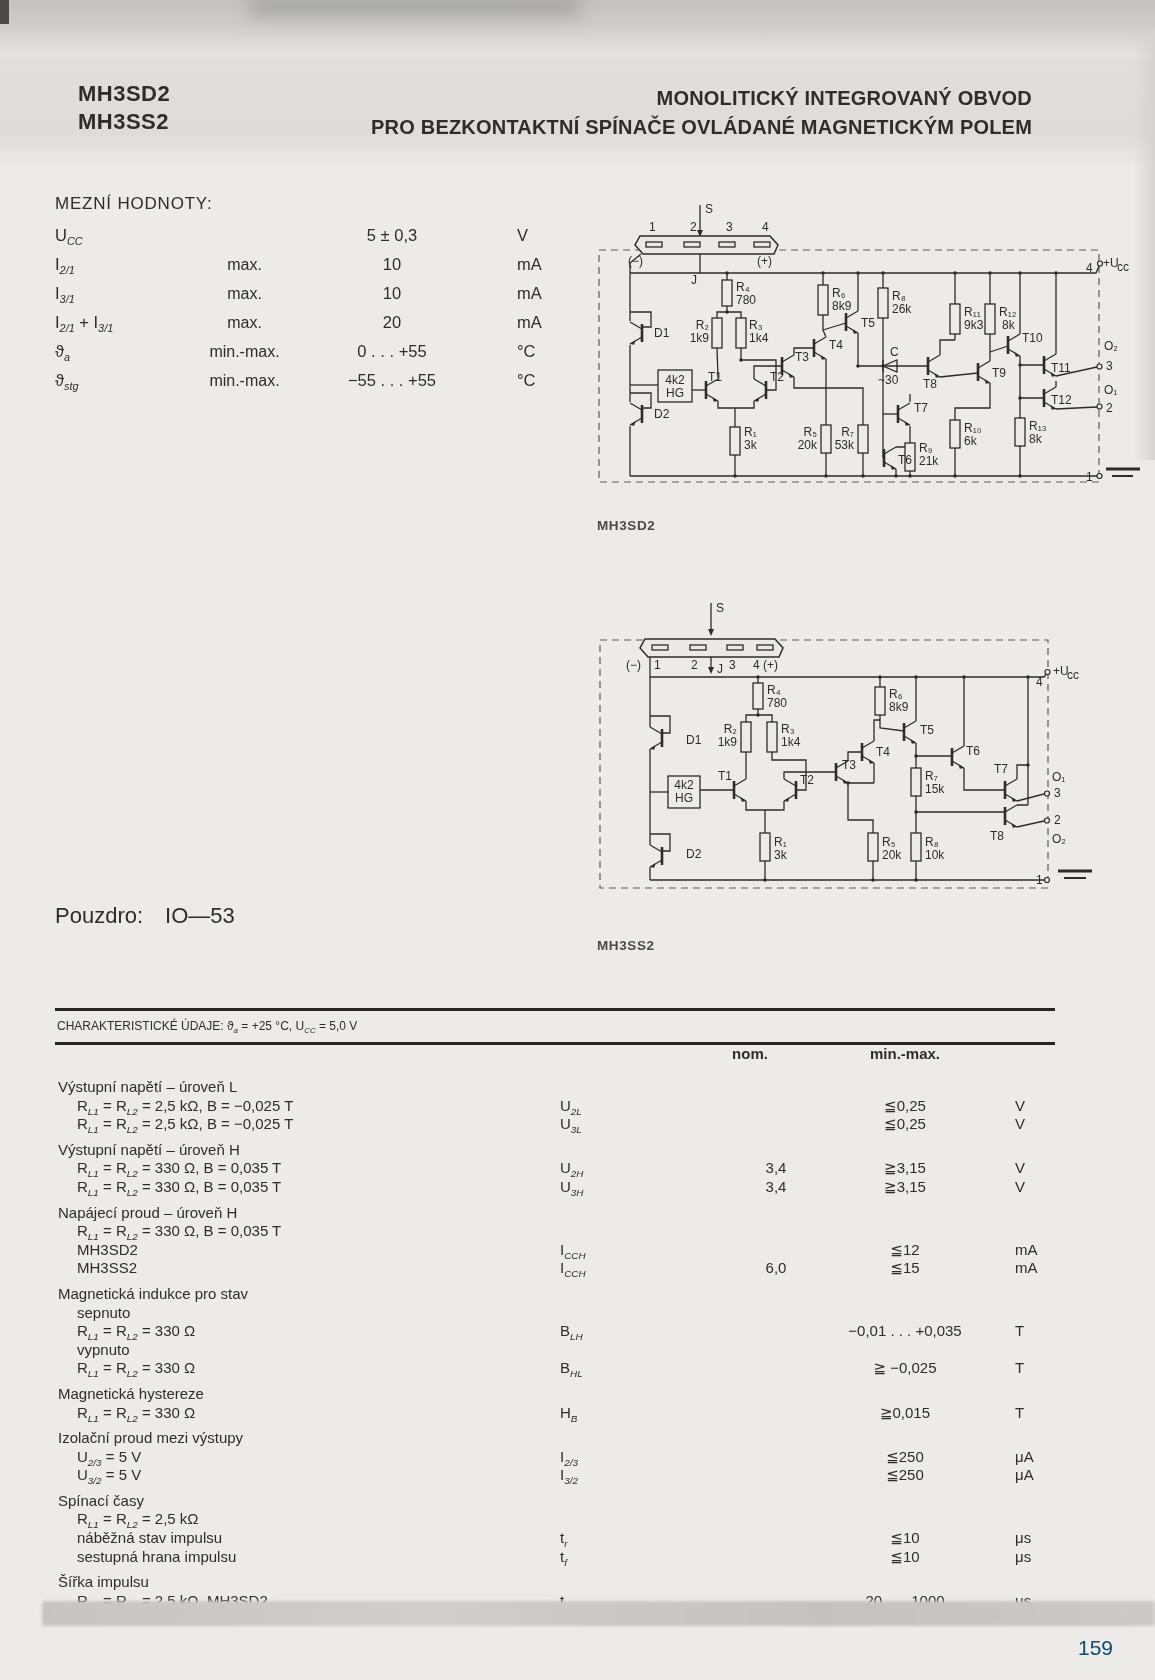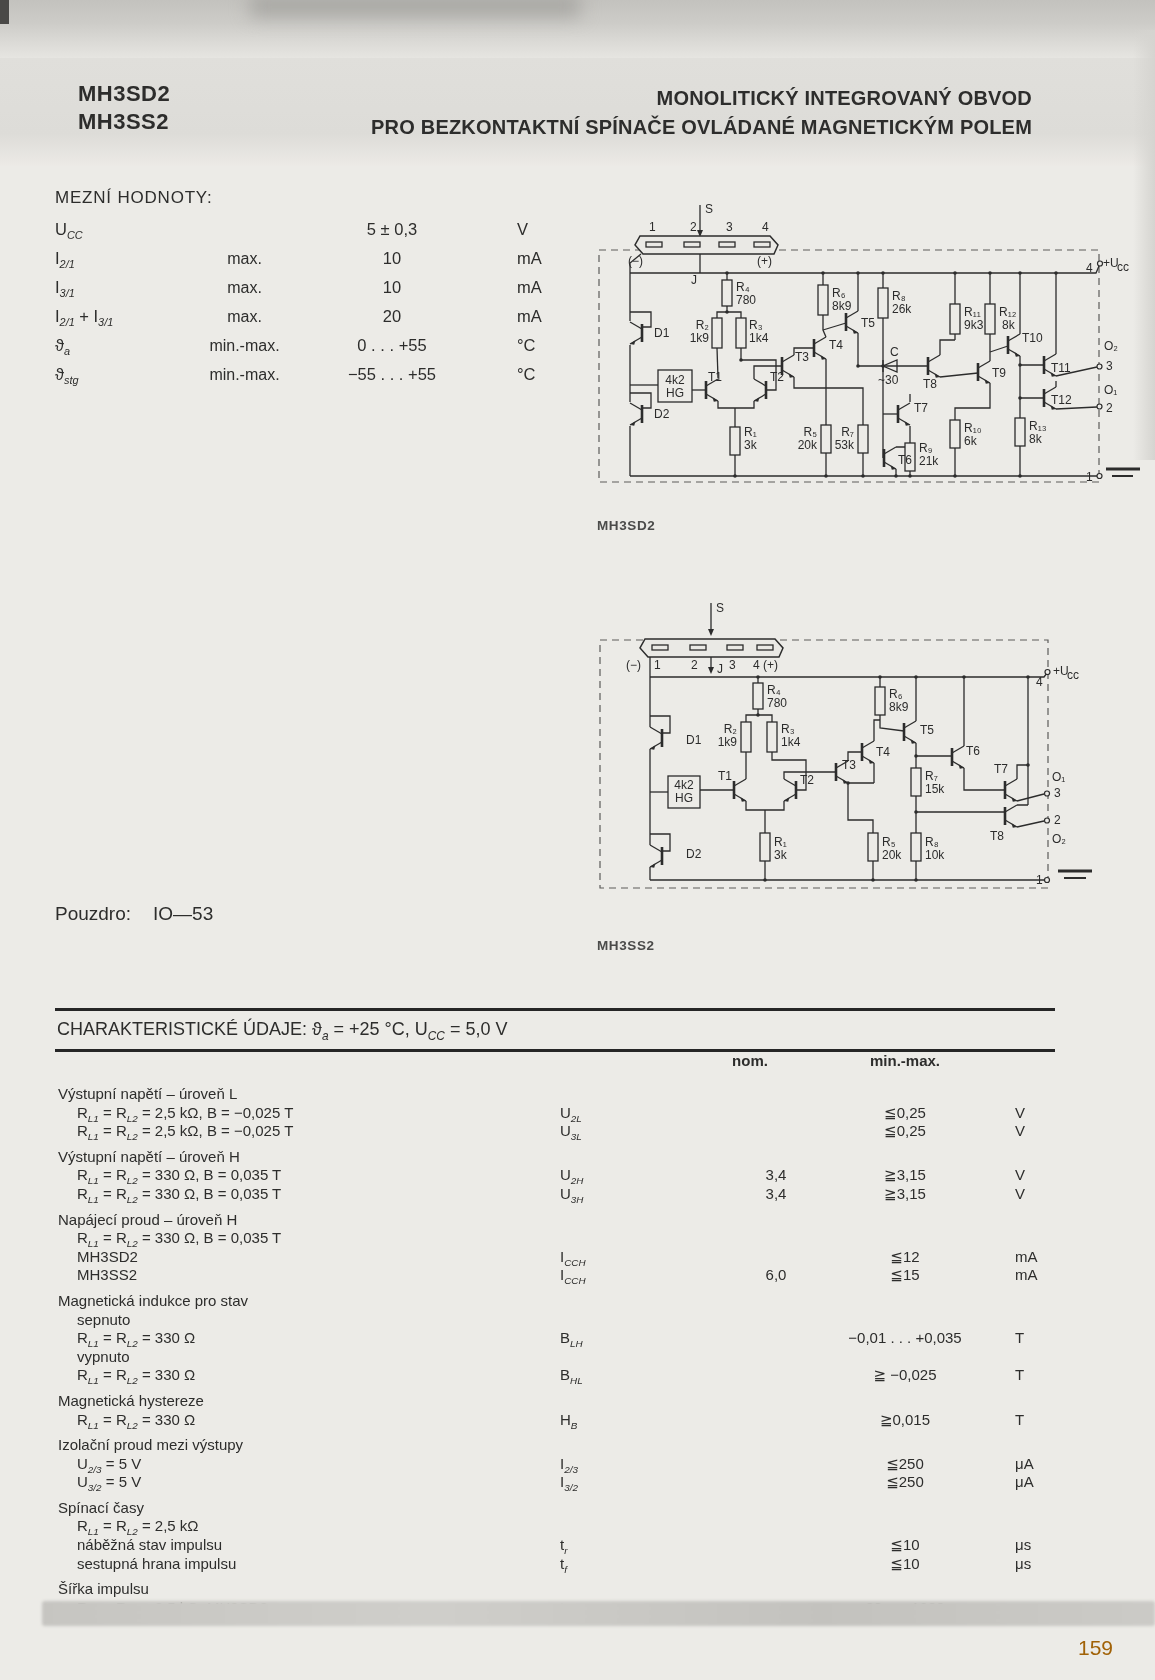--- a/index.html
+++ b/index.html
@@ -14,57 +14,57 @@
   .hband{position:absolute;left:0;top:58px;width:100%;height:108px;
          background:linear-gradient(180deg,#e0dfdb 0%,#dddcd8 70%,#eceae6 100%);}
   .redge{position:absolute;right:0;top:30px;width:22px;height:430px;
          background:linear-gradient(90deg,rgba(0,0,0,0) 0%,#d5d4d0 100%);}
   .bband{position:absolute;left:42px;top:1601px;width:1113px;height:25px;border-radius:3px;
          background:linear-gradient(90deg,#c6c5c1,#cfceca 35%,#c3c2be 70%,#cbcac6);filter:blur(1.5px);}
   
   .pn{position:absolute;left:78px;top:80px;font-size:22px;font-weight:bold;line-height:28px;letter-spacing:.5px;}
   .ttl{position:absolute;right:123px;top:84px;text-align:right;font-size:20px;font-weight:bold;line-height:29px;letter-spacing:.2px;white-space:nowrap;}
   
-  .limits{position:absolute;left:55px;top:188px;width:560px;}
+  .limits{position:absolute;left:55px;top:194px;width:560px;}
   .lhead{font-size:17px;letter-spacing:.8px;margin-bottom:12px;}
   .lrow{display:grid;grid-template-columns:122px 135px 160px 110px;height:29px;align-items:baseline;font-size:16.5px;}
   .lcond{text-align:center;font-size:16px;}
   .lval{text-align:center;}
   .lunit{padding-left:45px;}
   sub{font-size:66%;font-style:italic;line-height:0;}
   
   .dsvg{position:absolute;}
   .cap{position:absolute;font-size:13.5px;font-weight:bold;color:#4b4b4a;letter-spacing:.6px;}
-  .pz{position:absolute;left:55px;top:903px;font-size:19px;}
+  .pz{position:absolute;left:55px;top:903px;font-size:22px;}
   .pz .v{margin-left:22px;}
   svg .w{fill:none;stroke:#2c2c2c;stroke-width:1.3px;}
   svg .dash{fill:none;stroke:#5c5c5a;stroke-width:1.2px;stroke-dasharray:7 5;}
   svg .res{fill:#ecebe7;stroke:#2c2c2c;stroke-width:1.3px;}
   svg .pkg{fill:#eaE9e5;stroke:#2c2c2c;stroke-width:1.5px;}
   svg .dot{fill:#2c2c2c;stroke:none;}
   svg .term{fill:#ecebe7;stroke:#2c2c2c;stroke-width:1.2px;}
   svg .gnd{stroke:#2c2c2c;stroke-width:3.2px;}
   svg .gnd2{stroke-width:2px;}
   svg text{fill:#2c2c2c;stroke:none;font-size:12px;font-family:"Liberation Sans","DejaVu Sans",sans-serif;}
   
   .chart{position:absolute;left:55px;top:1008px;width:1000px;font-size:15px;}
   .rule{height:3px;background:#262626;}
-  .chead{padding:8px 0 9px 2px;font-size:18px;}
+  .chead{padding:8px 0 9px 2px;font-size:12px;}
   .colheads{position:relative;height:26px;font-weight:bold;}
   .colheads .nom{position:absolute;left:640px;width:110px;text-align:center;}
   .colheads .mm{position:absolute;left:770px;width:160px;text-align:center;}
   .cghead{margin-top:7px;height:18.6px;padding-left:3px;}
   .crow{position:relative;height:18.6px;}
   .crow span{position:absolute;white-space:nowrap;}
   .ccond{left:22px;}
   .csym{left:505px;}
   .cnom{left:666px;width:110px;text-align:center;}
   .crange{left:770px;width:160px;text-align:center;}
   .cunit{left:960px;}
-  .pgnum{position:absolute;left:1078px;top:1636px;font-size:21px;color:#a16207;}
+  .pgnum{position:absolute;left:1078px;top:1636px;font-size:21px;color:#0c4a6e;}
 </style>
 </head>
 <body>
 
 <div class="page">
 
   <div class="tband"></div>
   <div class="tsmudge"></div>
   <div class="cmark"></div>
   <div class="hband"></div>

